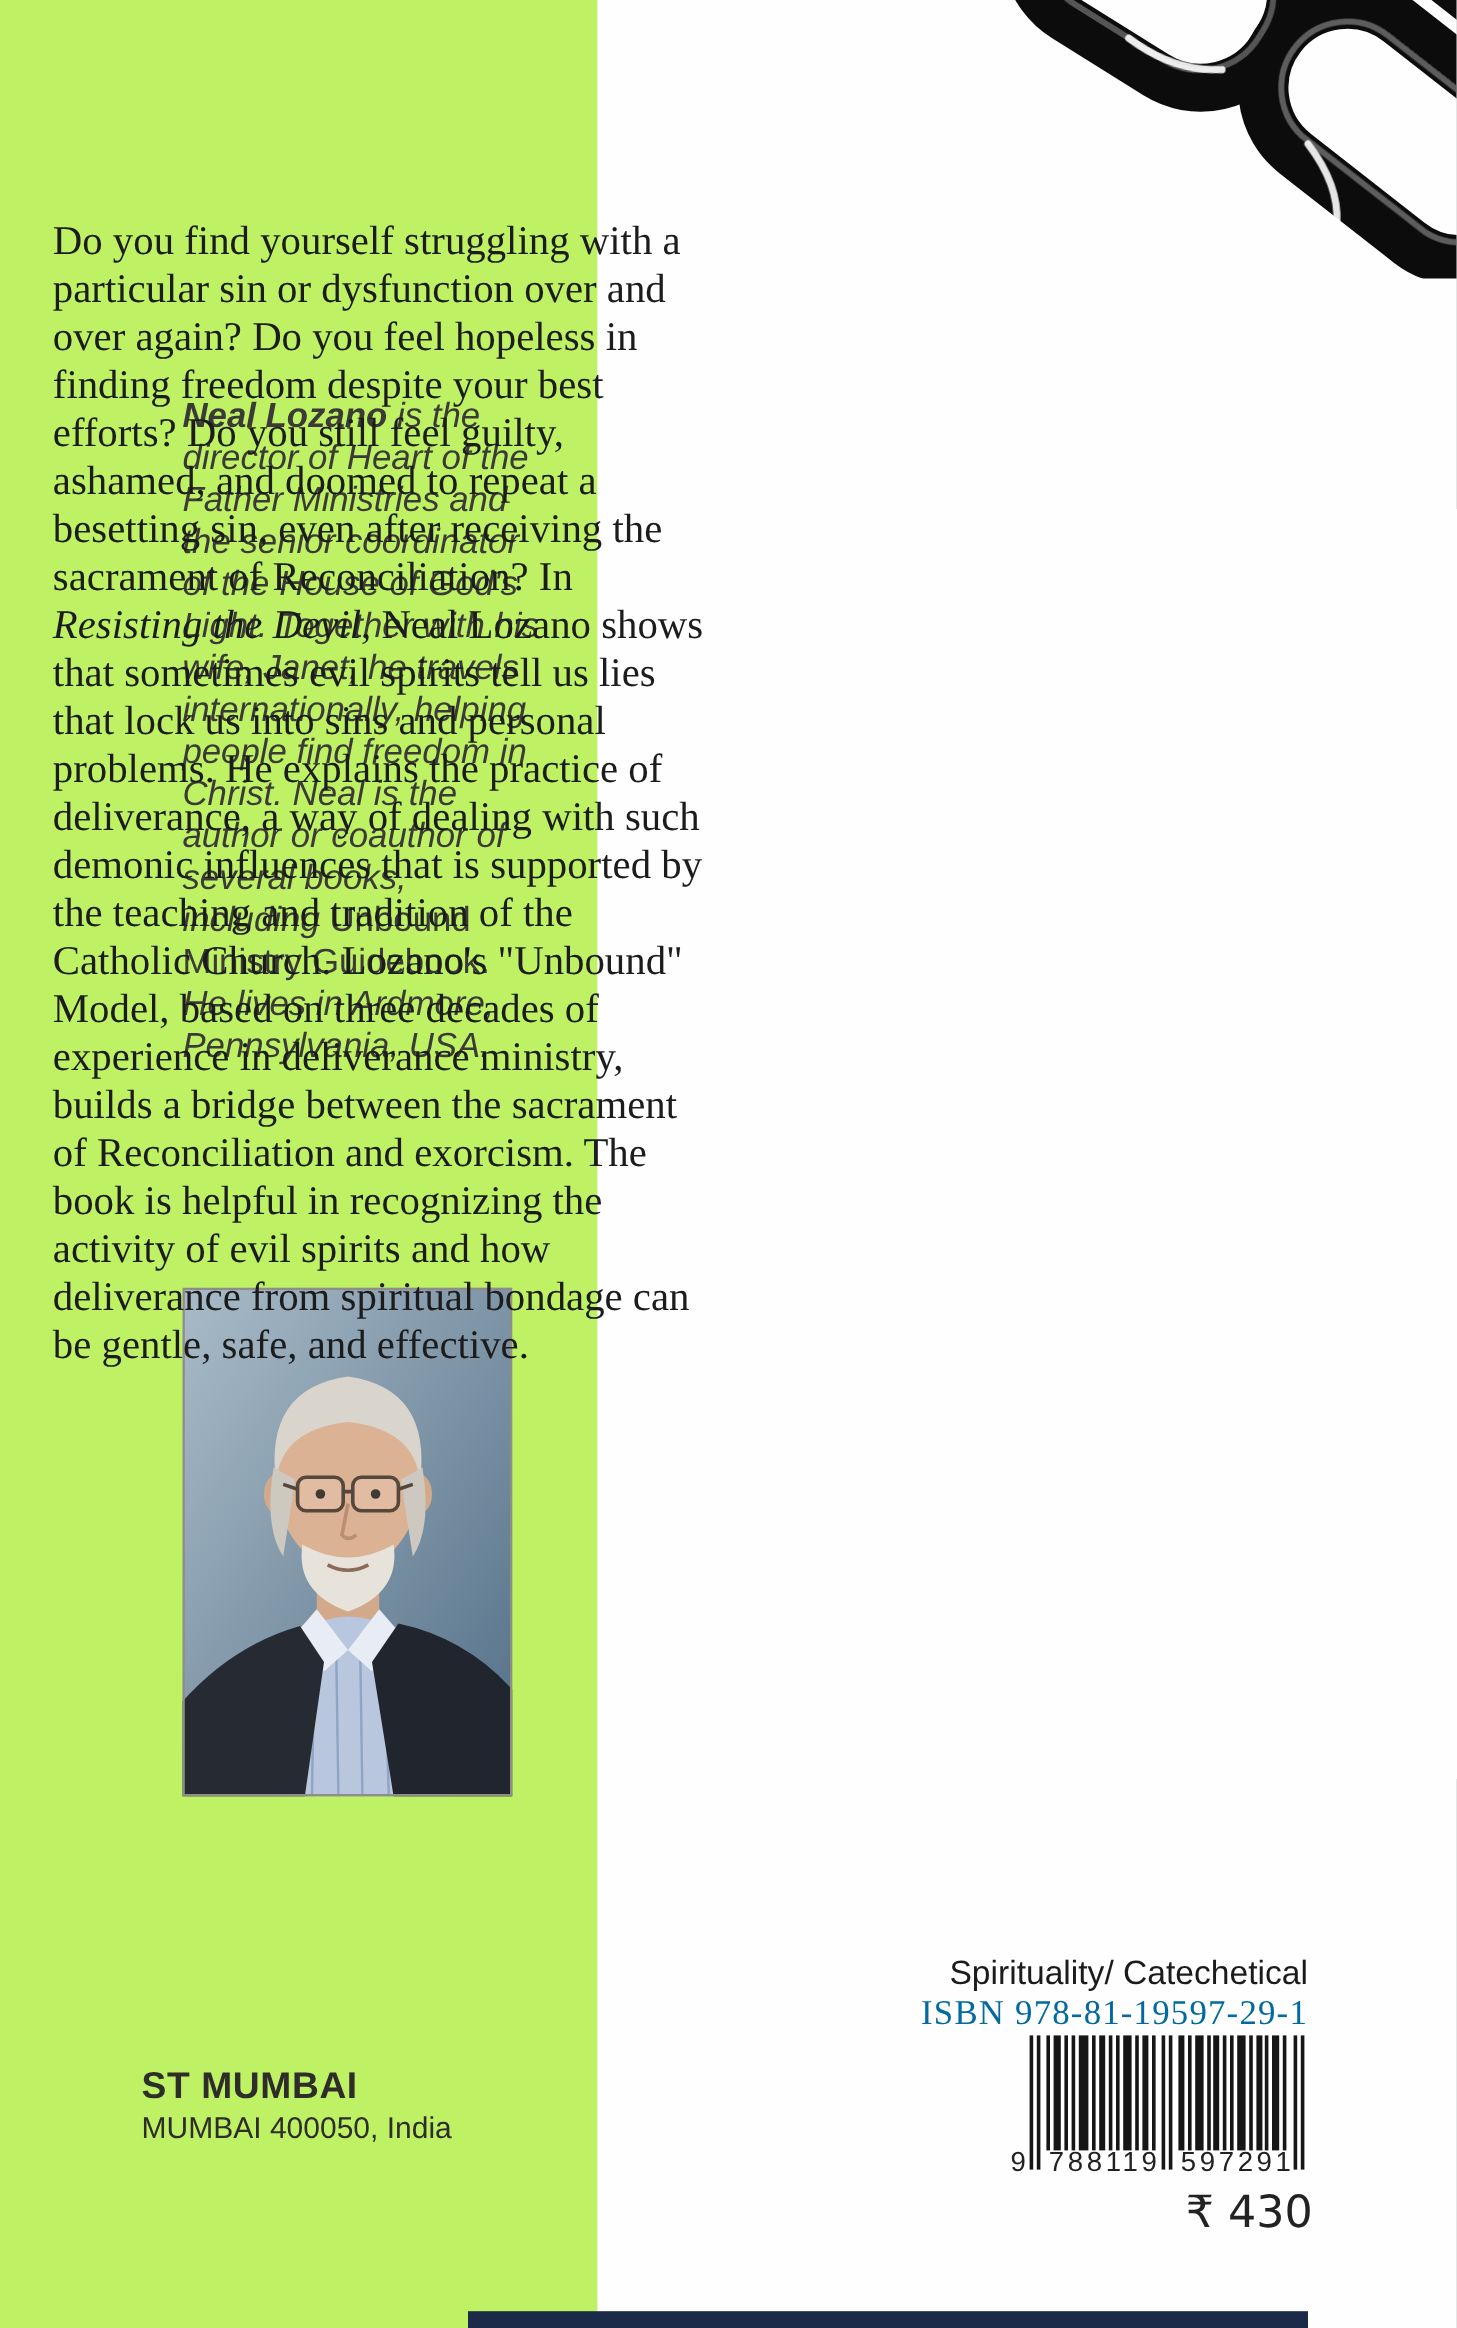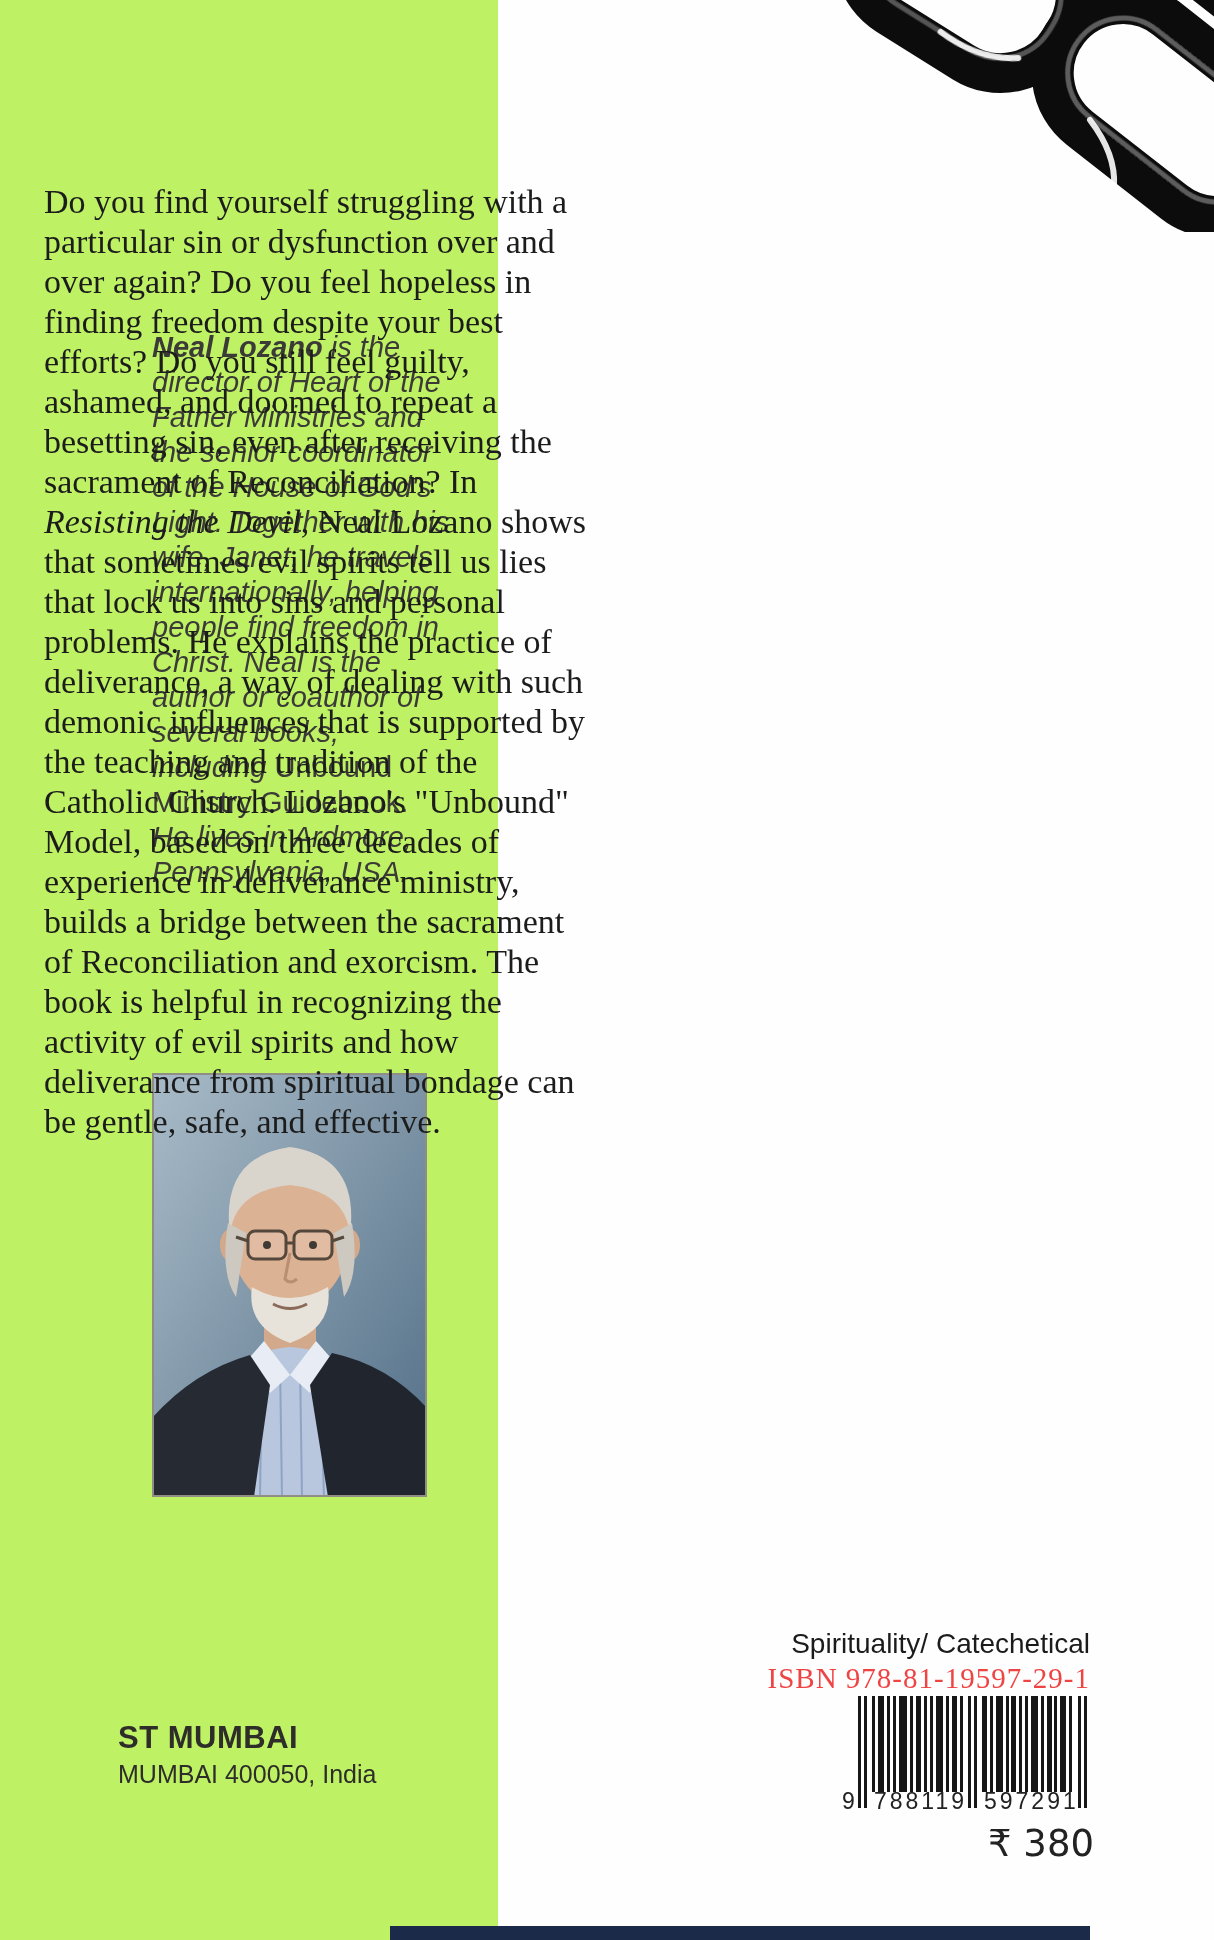--- a/index.html
+++ b/index.html
@@ -50,21 +50,21 @@
   }
   .synopsis .book-title{font-style:italic;}
   
   .category{
     position:absolute;right:124px;top:1628px;
     font-size:28px;color:#1b1b1b;text-align:right;
   }
   .isbn{
     position:absolute;right:124px;top:1662px;
     font-family:"Liberation Serif",serif;
-    font-size:29px;letter-spacing:1px;color:#ef4444;text-align:right;
+    font-size:29px;letter-spacing:1px;color:#0369a1;text-align:right;
   }
   .barcode{
     position:absolute;left:842px;top:1696px;width:256px;height:118px;
   }
   .barcode-number{
     position:absolute;top:92px;left:0;width:256px;height:24px;
     font-size:23px;color:#222;
   }
   .bn-left{position:absolute;left:0;top:0;width:14px;text-align:left;}
   .bn-mid{position:absolute;left:32px;top:0;width:92px;text-align:left;letter-spacing:3px;}
@@ -215,17 +215,17 @@
         <rect x="227" y="0" width="3" height="96"></rect>
       </g>
     </svg>
     <div class="barcode-number">
       <span class="bn-left">9</span>
       <span class="bn-mid">788119</span>
       <span class="bn-right">597291</span>
     </div>
   </div>
 
-  <div class="price">₹ 380</div>
+  <div class="price">₹ 430</div>
 
   <div class="bottom-strip"></div>
 
 </div>
 
 </body></html>

